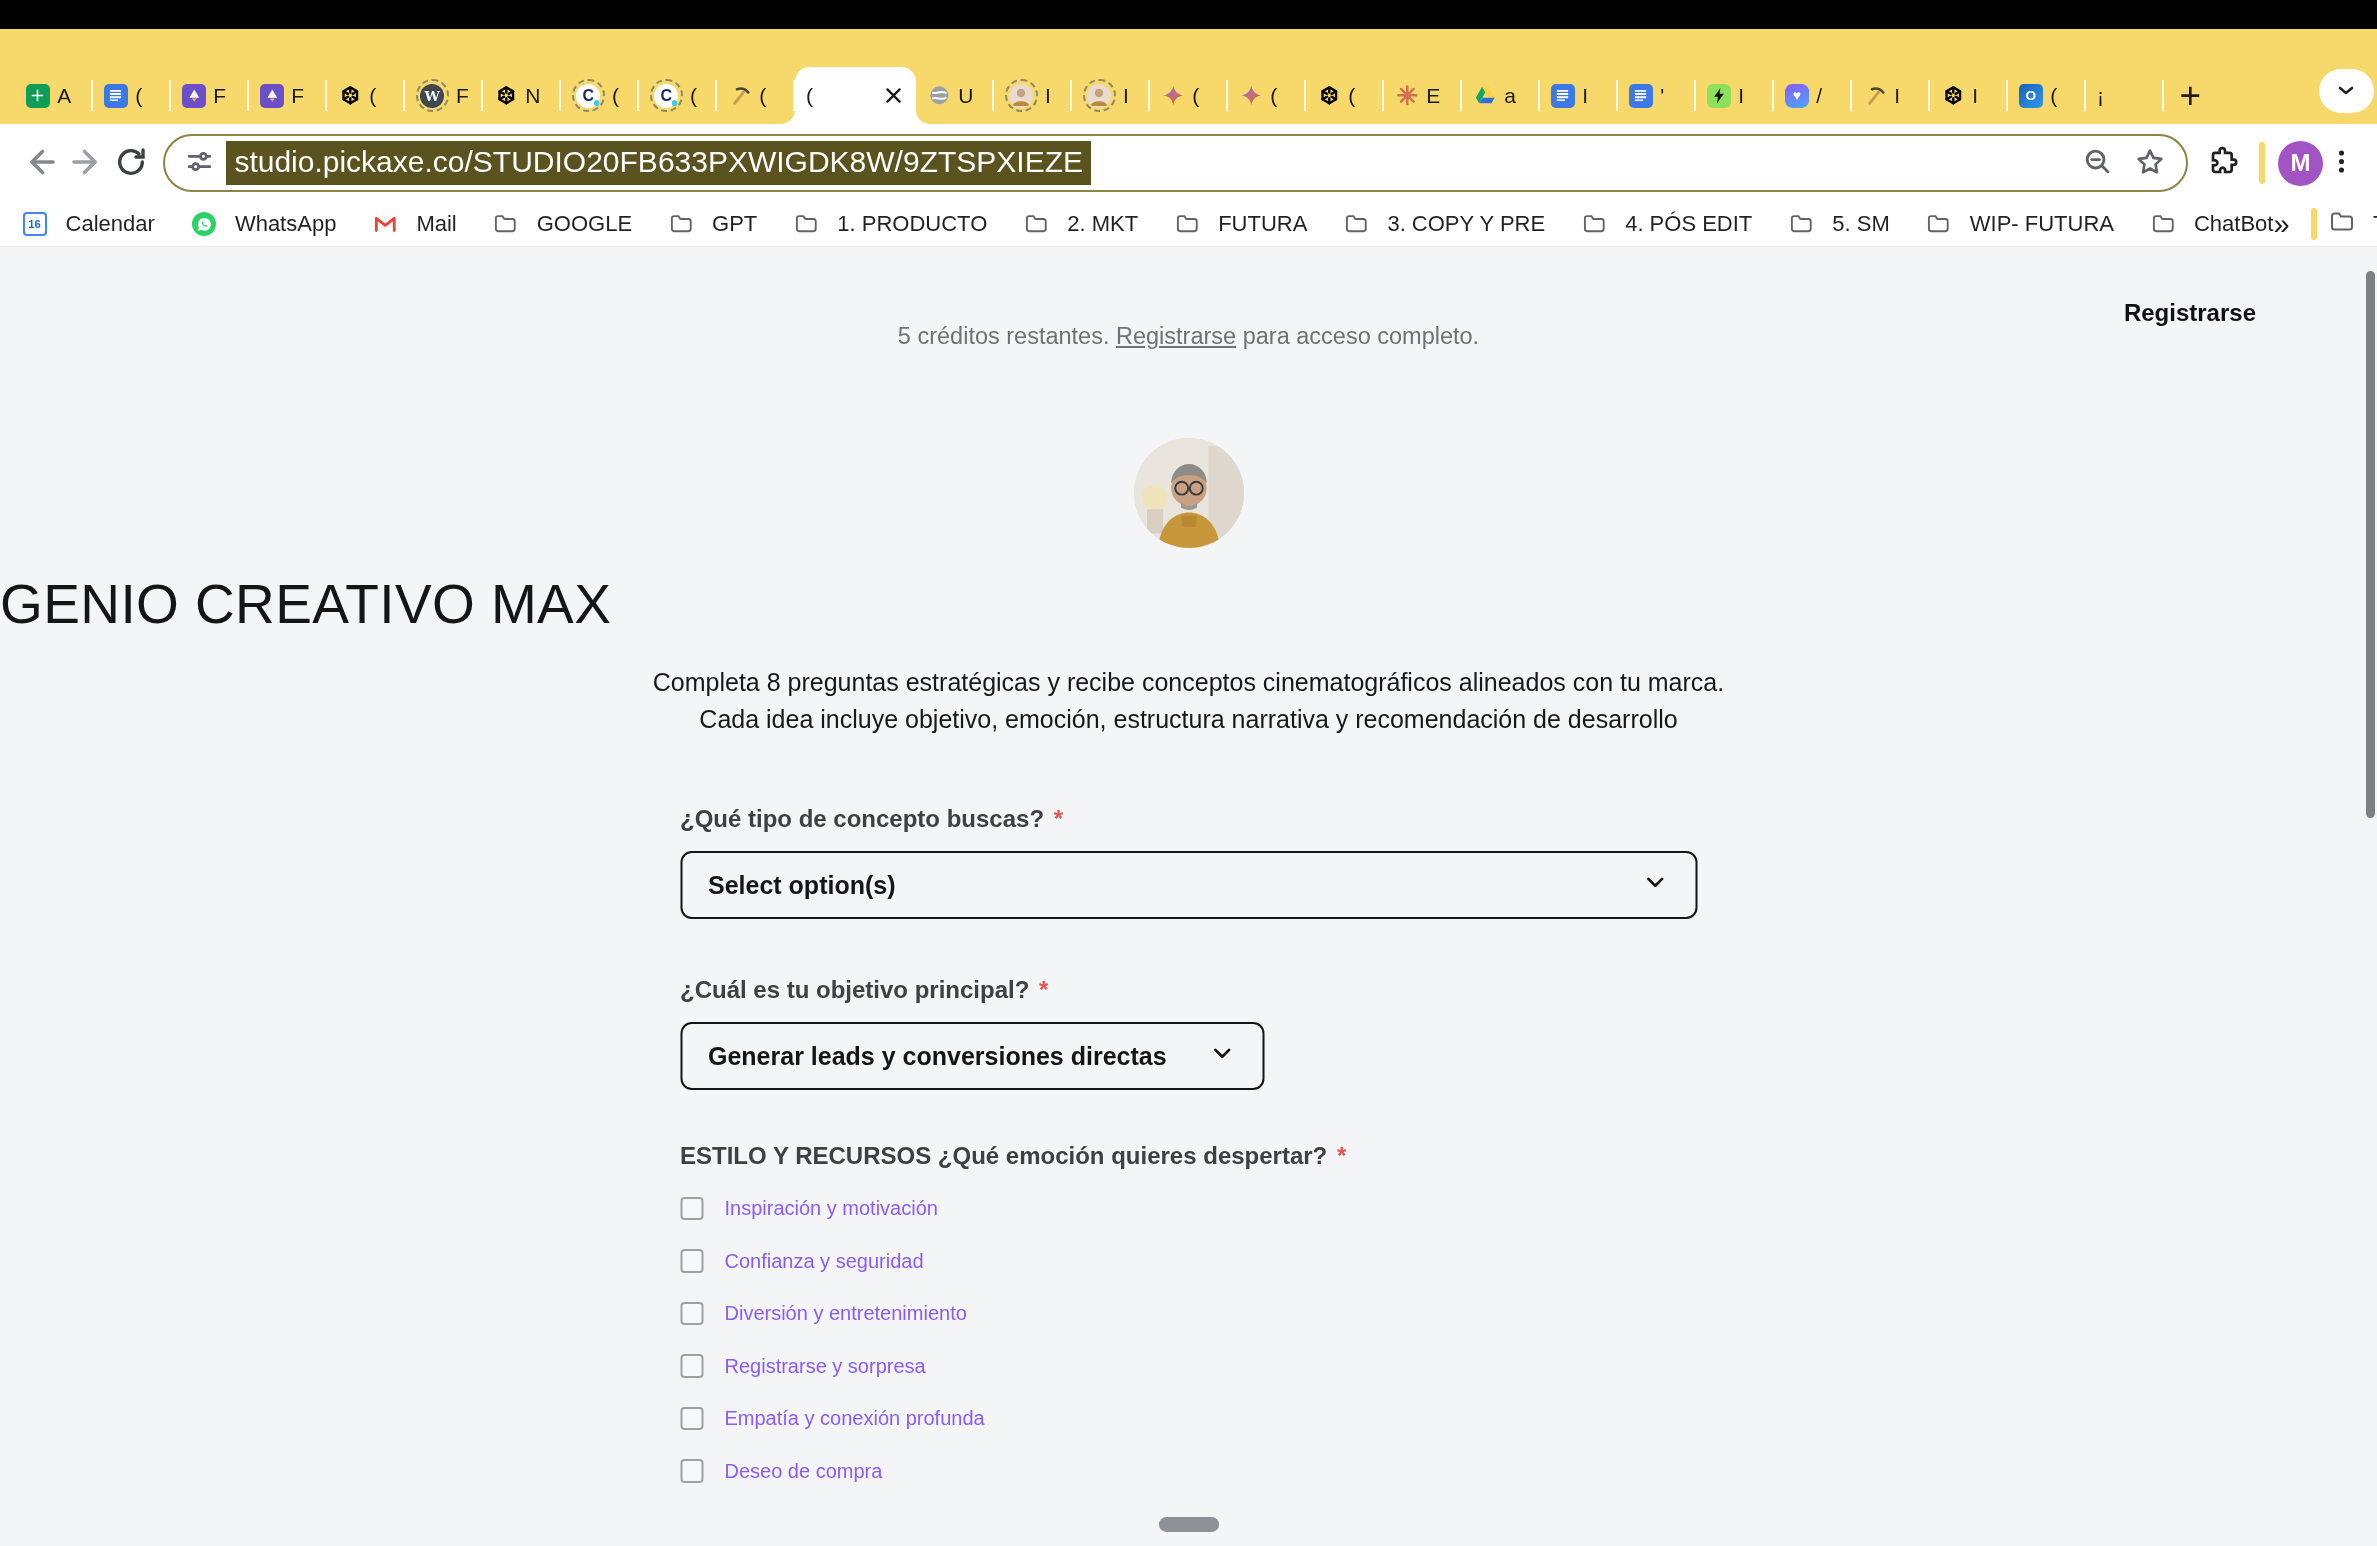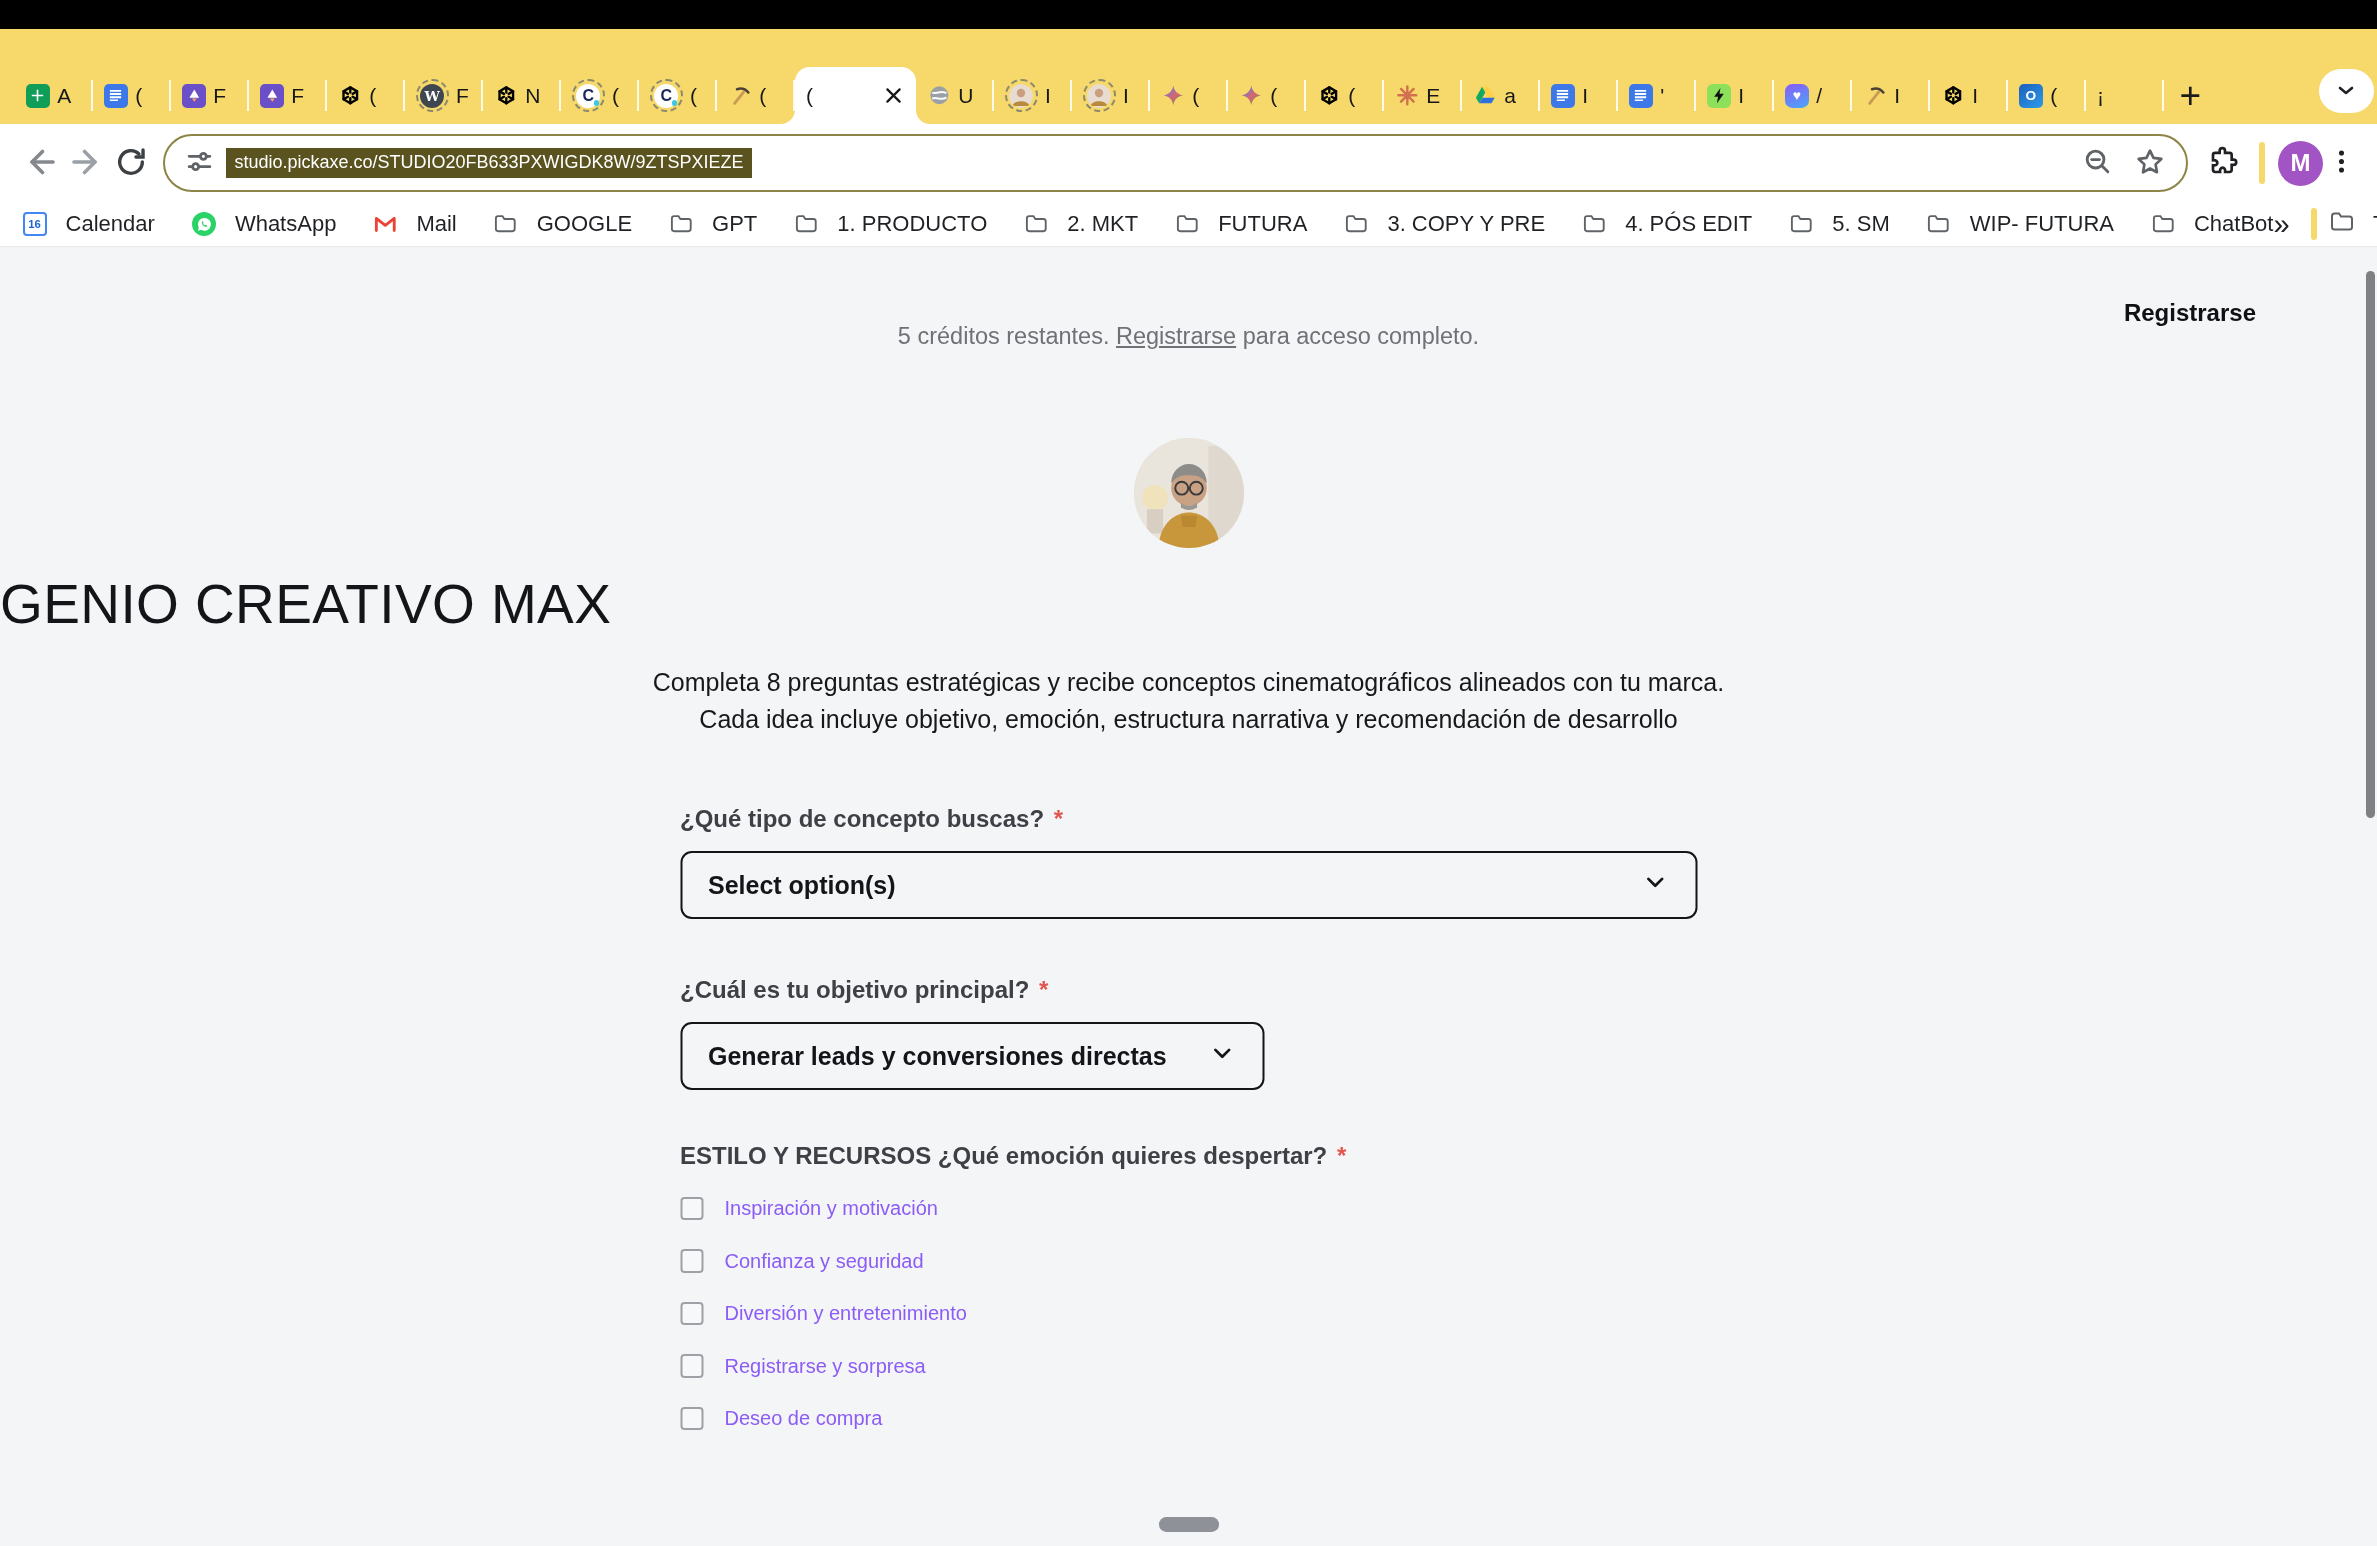--- a/index.html
+++ b/index.html
@@ -26,21 +26,21 @@
   .tclose { display:flex; align-items:center; justify-content:center; width:27.5px; height:27.5px; flex:none; }
   .newtab { border:0; background:transparent; font-size:37px; line-height:53px; color:#1b1b1b; margin-left:16px; height:57px; cursor:pointer; }
   .tabsearch { position:absolute; right:3.2px; top:40px; width:55px; height:44px; border-radius:22px; background:#fff;
                display:flex; align-items:center; justify-content:center; }
 
   
   .toolbar { height:78px; background:#fff; display:flex; align-items:center; padding:0 18px; }
   .navbtn { width:45px; height:45px; display:flex; align-items:center; justify-content:center; flex:none; background:transparent; border:0; }
   .omnibox { flex:1; height:58px; border:2.4px solid #8D8545; border-radius:29px; margin:0 13px 0 9.7px;
              display:flex; align-items:center; padding:0 19.4px; background:#fff; min-width:0; }
-  .urlsel { background:#5A531F; color:#fff; font-size:18px; padding:4px 8px 5.7px; margin-left:11.3px; white-space:nowrap; overflow:hidden; }
+  .urlsel { background:#5A531F; color:#fff; font-size:30px; padding:4px 8px 5.7px; margin-left:11.3px; white-space:nowrap; overflow:hidden; }
   .oright { margin-left:auto; display:flex; align-items:center; gap:21px; }
   .ysep { width:6.5px; height:42px; background:#F6D96A; border-radius:3.2px; margin:0 13px; flex:none; }
   .avatarchip { width:45px; height:45px; border-radius:50%; background:#A254C4; color:#fff; font-size:24px; font-weight:700;
                 display:flex; align-items:center; justify-content:center; flex:none; }
   .menudots { width:36px; height:45px; display:flex; align-items:center; justify-content:center; flex:none; }
 
   
   .bookmarks { height:45px; background:#fff; display:flex; align-items:center; padding:0 22.6px; font-size:22px; color:#1f2124;
                border-bottom:0.8px solid #E7E8EA; }
   .bmitems { display:flex; align-items:center; gap:37px; }
@@ -642,20 +642,24 @@
           <div class="optrow">
             <span class="cbx"></span>
             <span class="cbl">Diversión y entretenimiento</span>
           </div>
           <div class="optrow">
             <span class="cbx"></span>
             <span class="cbl">Registrarse y sorpresa</span>
           </div>
           <div class="optrow">
             <span class="cbx"></span>
+            <span class="cbl">Empatía y conexión profunda</span>
+          </div>
+          <div class="optrow">
+            <span class="cbx"></span>
             <span class="cbl">Deseo de compra</span>
           </div>
         </div>
     </div>
 
     <div class="dragpill"></div>
     <div class="scrollthumb"></div>
   </div>
 </div>
 

